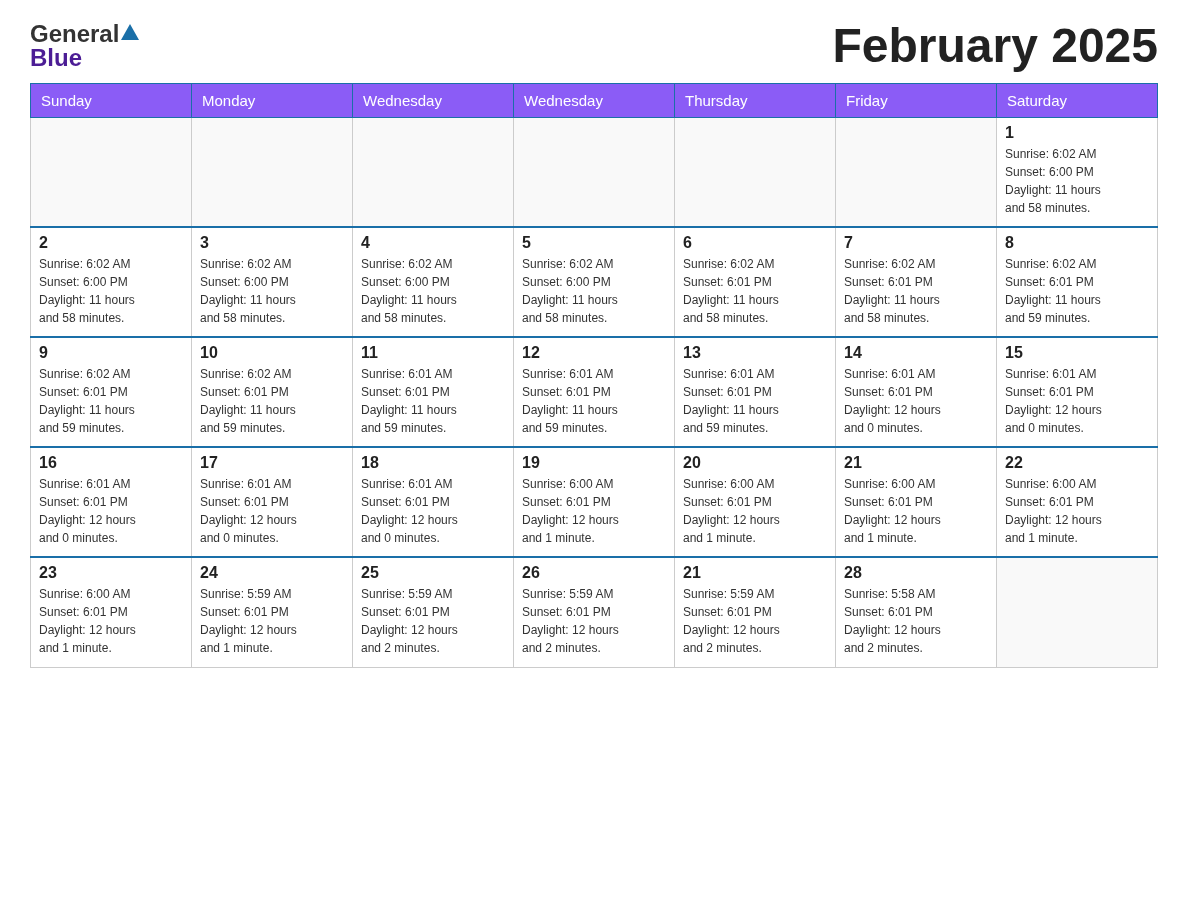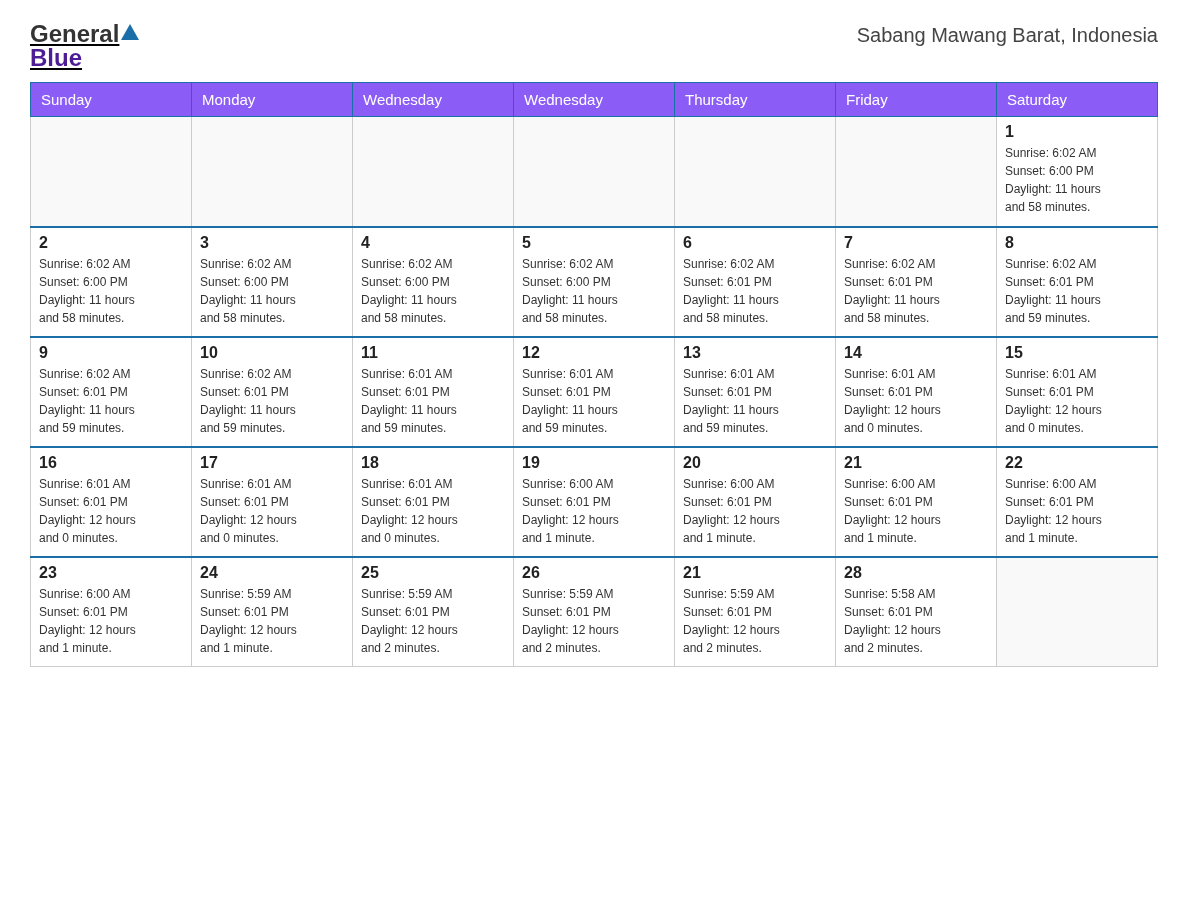--- a/index.html
+++ b/index.html
@@ -69,21 +69,20 @@
       color: #333;
       line-height: 1.5;
     }
     .row-divider td {
       border-top: 2px solid #1a6fa8;
     }
     .logo-wrapper {
       display: flex;
       flex-direction: column;
       align-items: flex-start;
-      text-decoration: underline;
     }
     .logo-top-row {
       display: flex;
       align-items: center;
     }
     .logo-text-general {
       font-size: 24px;
       font-weight: bold;
       color: #333;
     }
@@ -107,21 +106,21 @@
       <span class="logo-text-general">General</span>
       <span class="logo-triangle-svg">
         <svg width="18" height="16" viewBox="0 0 18 16">
           <polygon points="9,0 18,16 0,16" fill="#1a6fa8"></polygon>
         </svg>
       </span>
     </div>
     <span class="logo-text-blue">Blue</span>
   </div>
   <div class="title-block">
-    <div class="location">Sabang Mawang Barat, Indonesia</div>
+    <div class="month-title">February 2025</div>
   </div>
 </div>
 
 <table class="calendar">
   <thead>
     <tr>
     <th>Sunday</th>
         <th>Monday</th>
         <th>Wednesday</th>
         <th>Wednesday</th>

